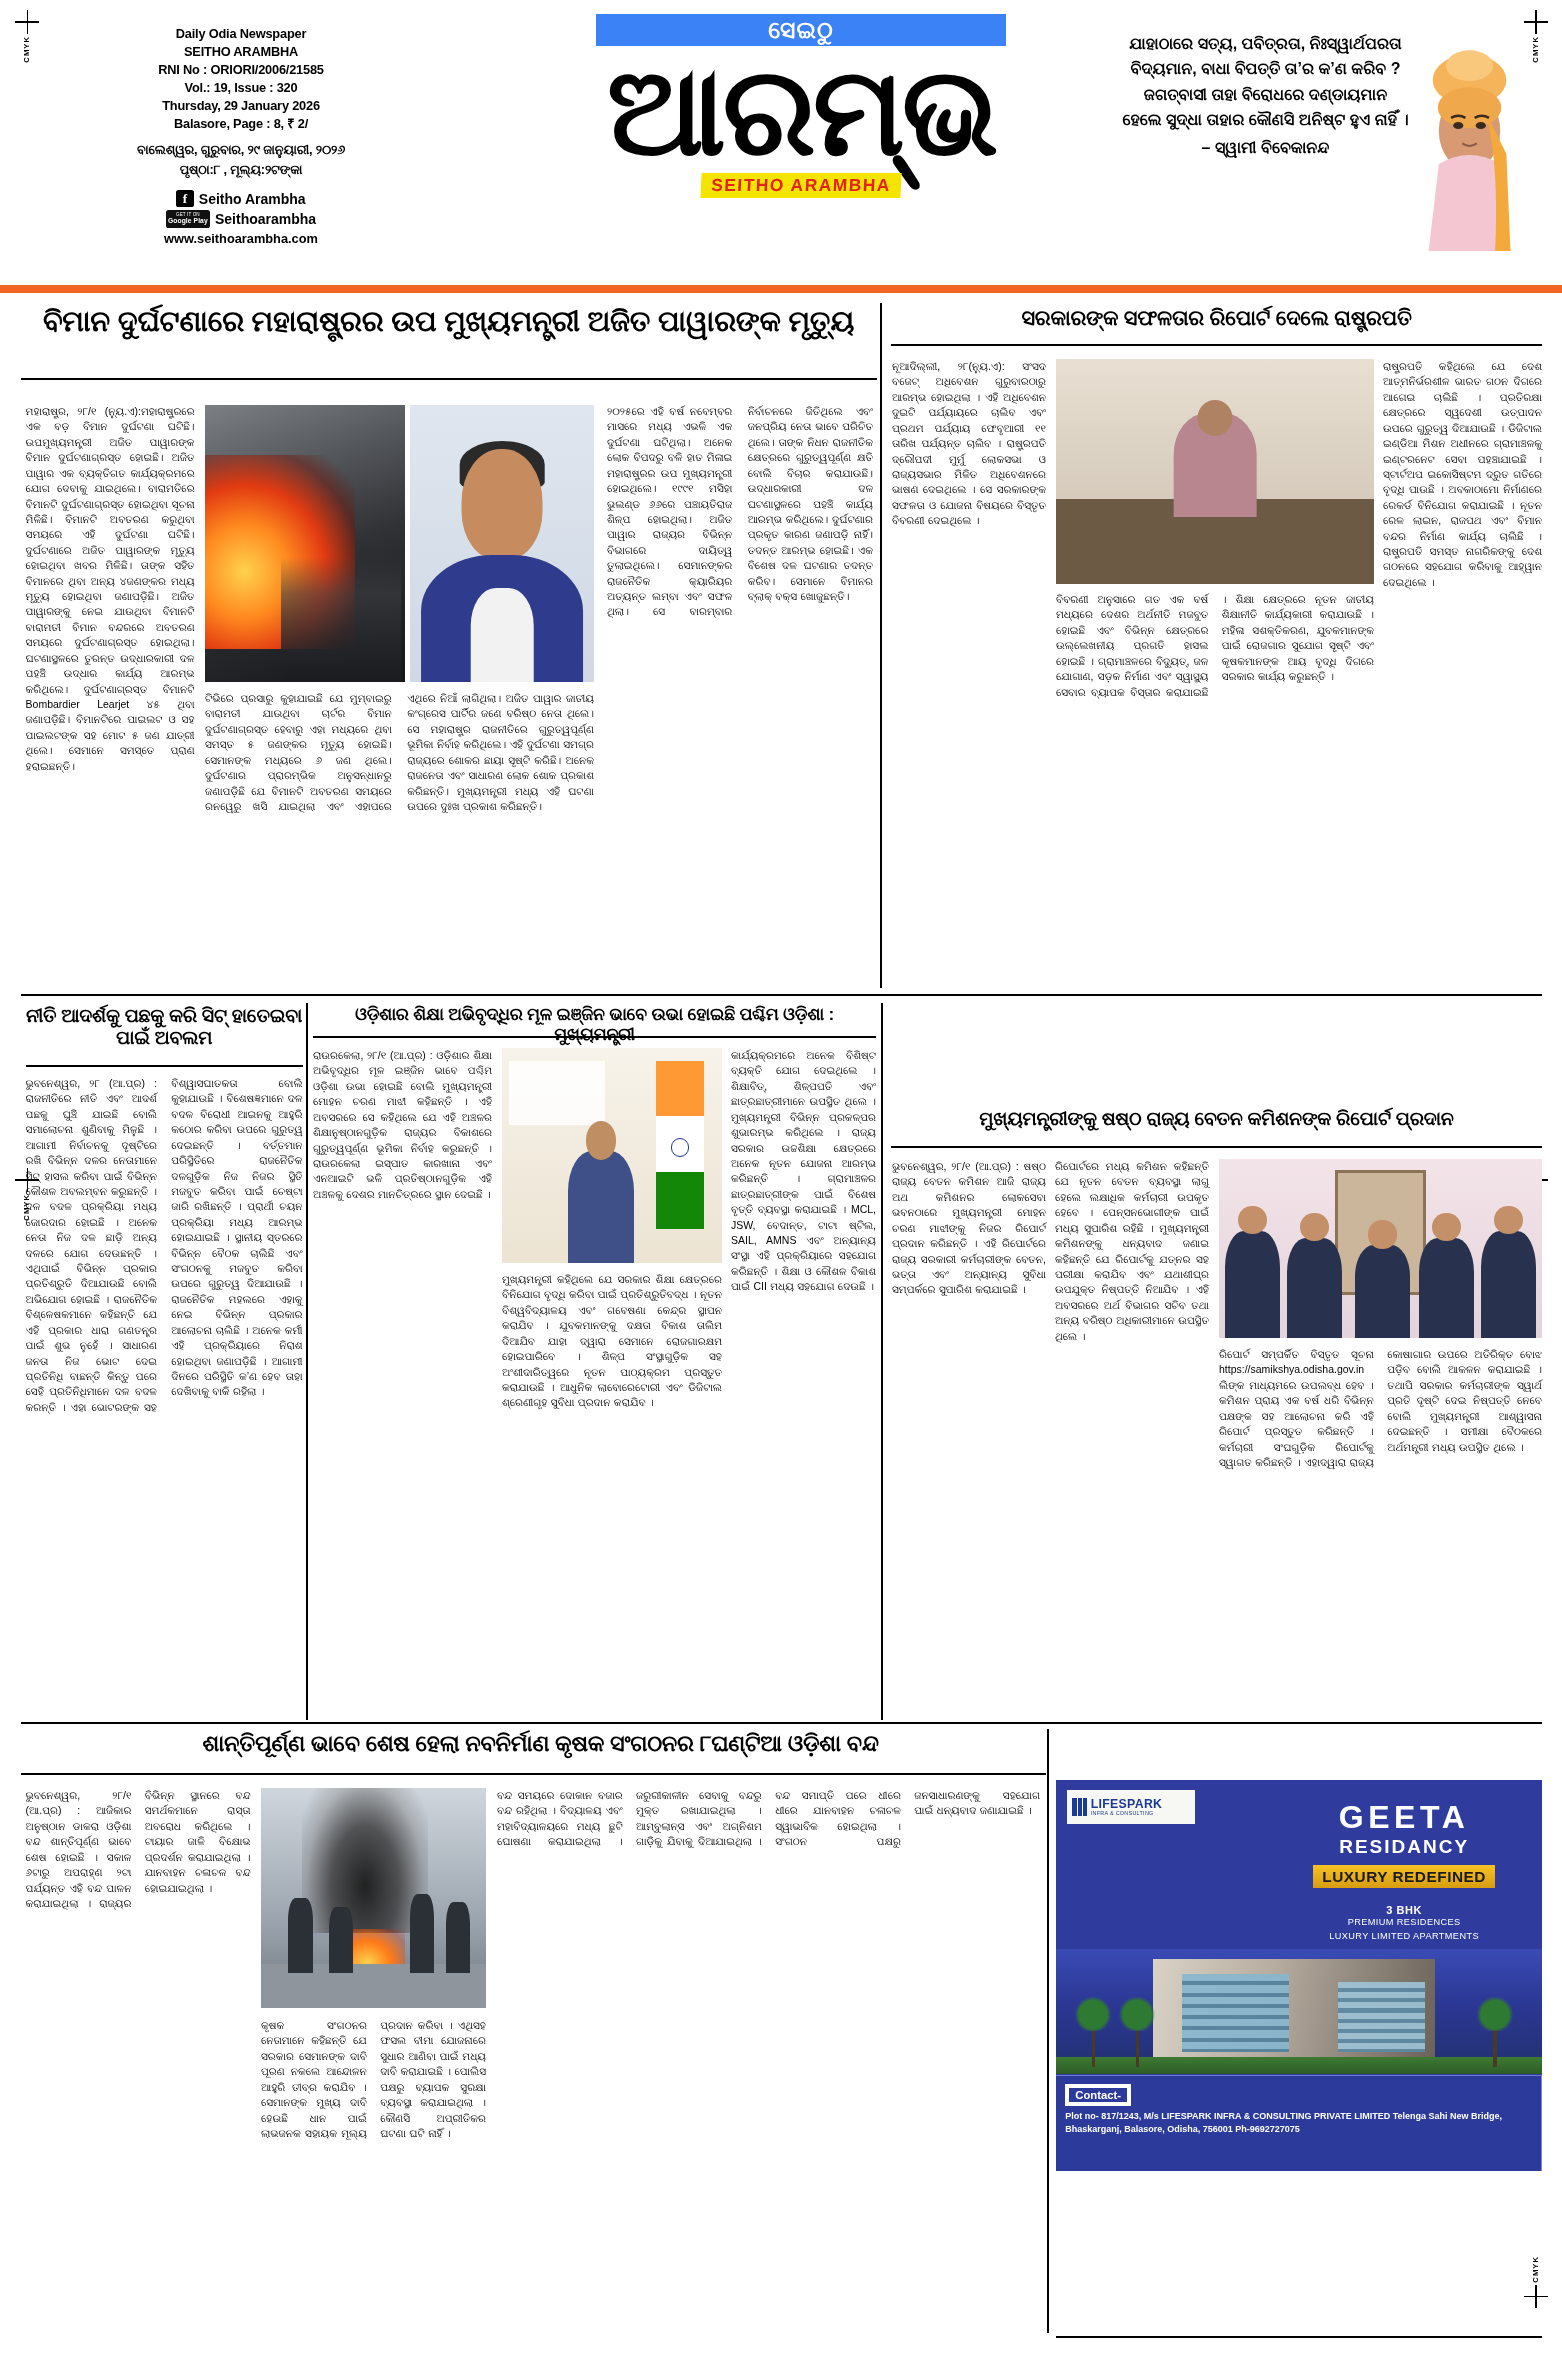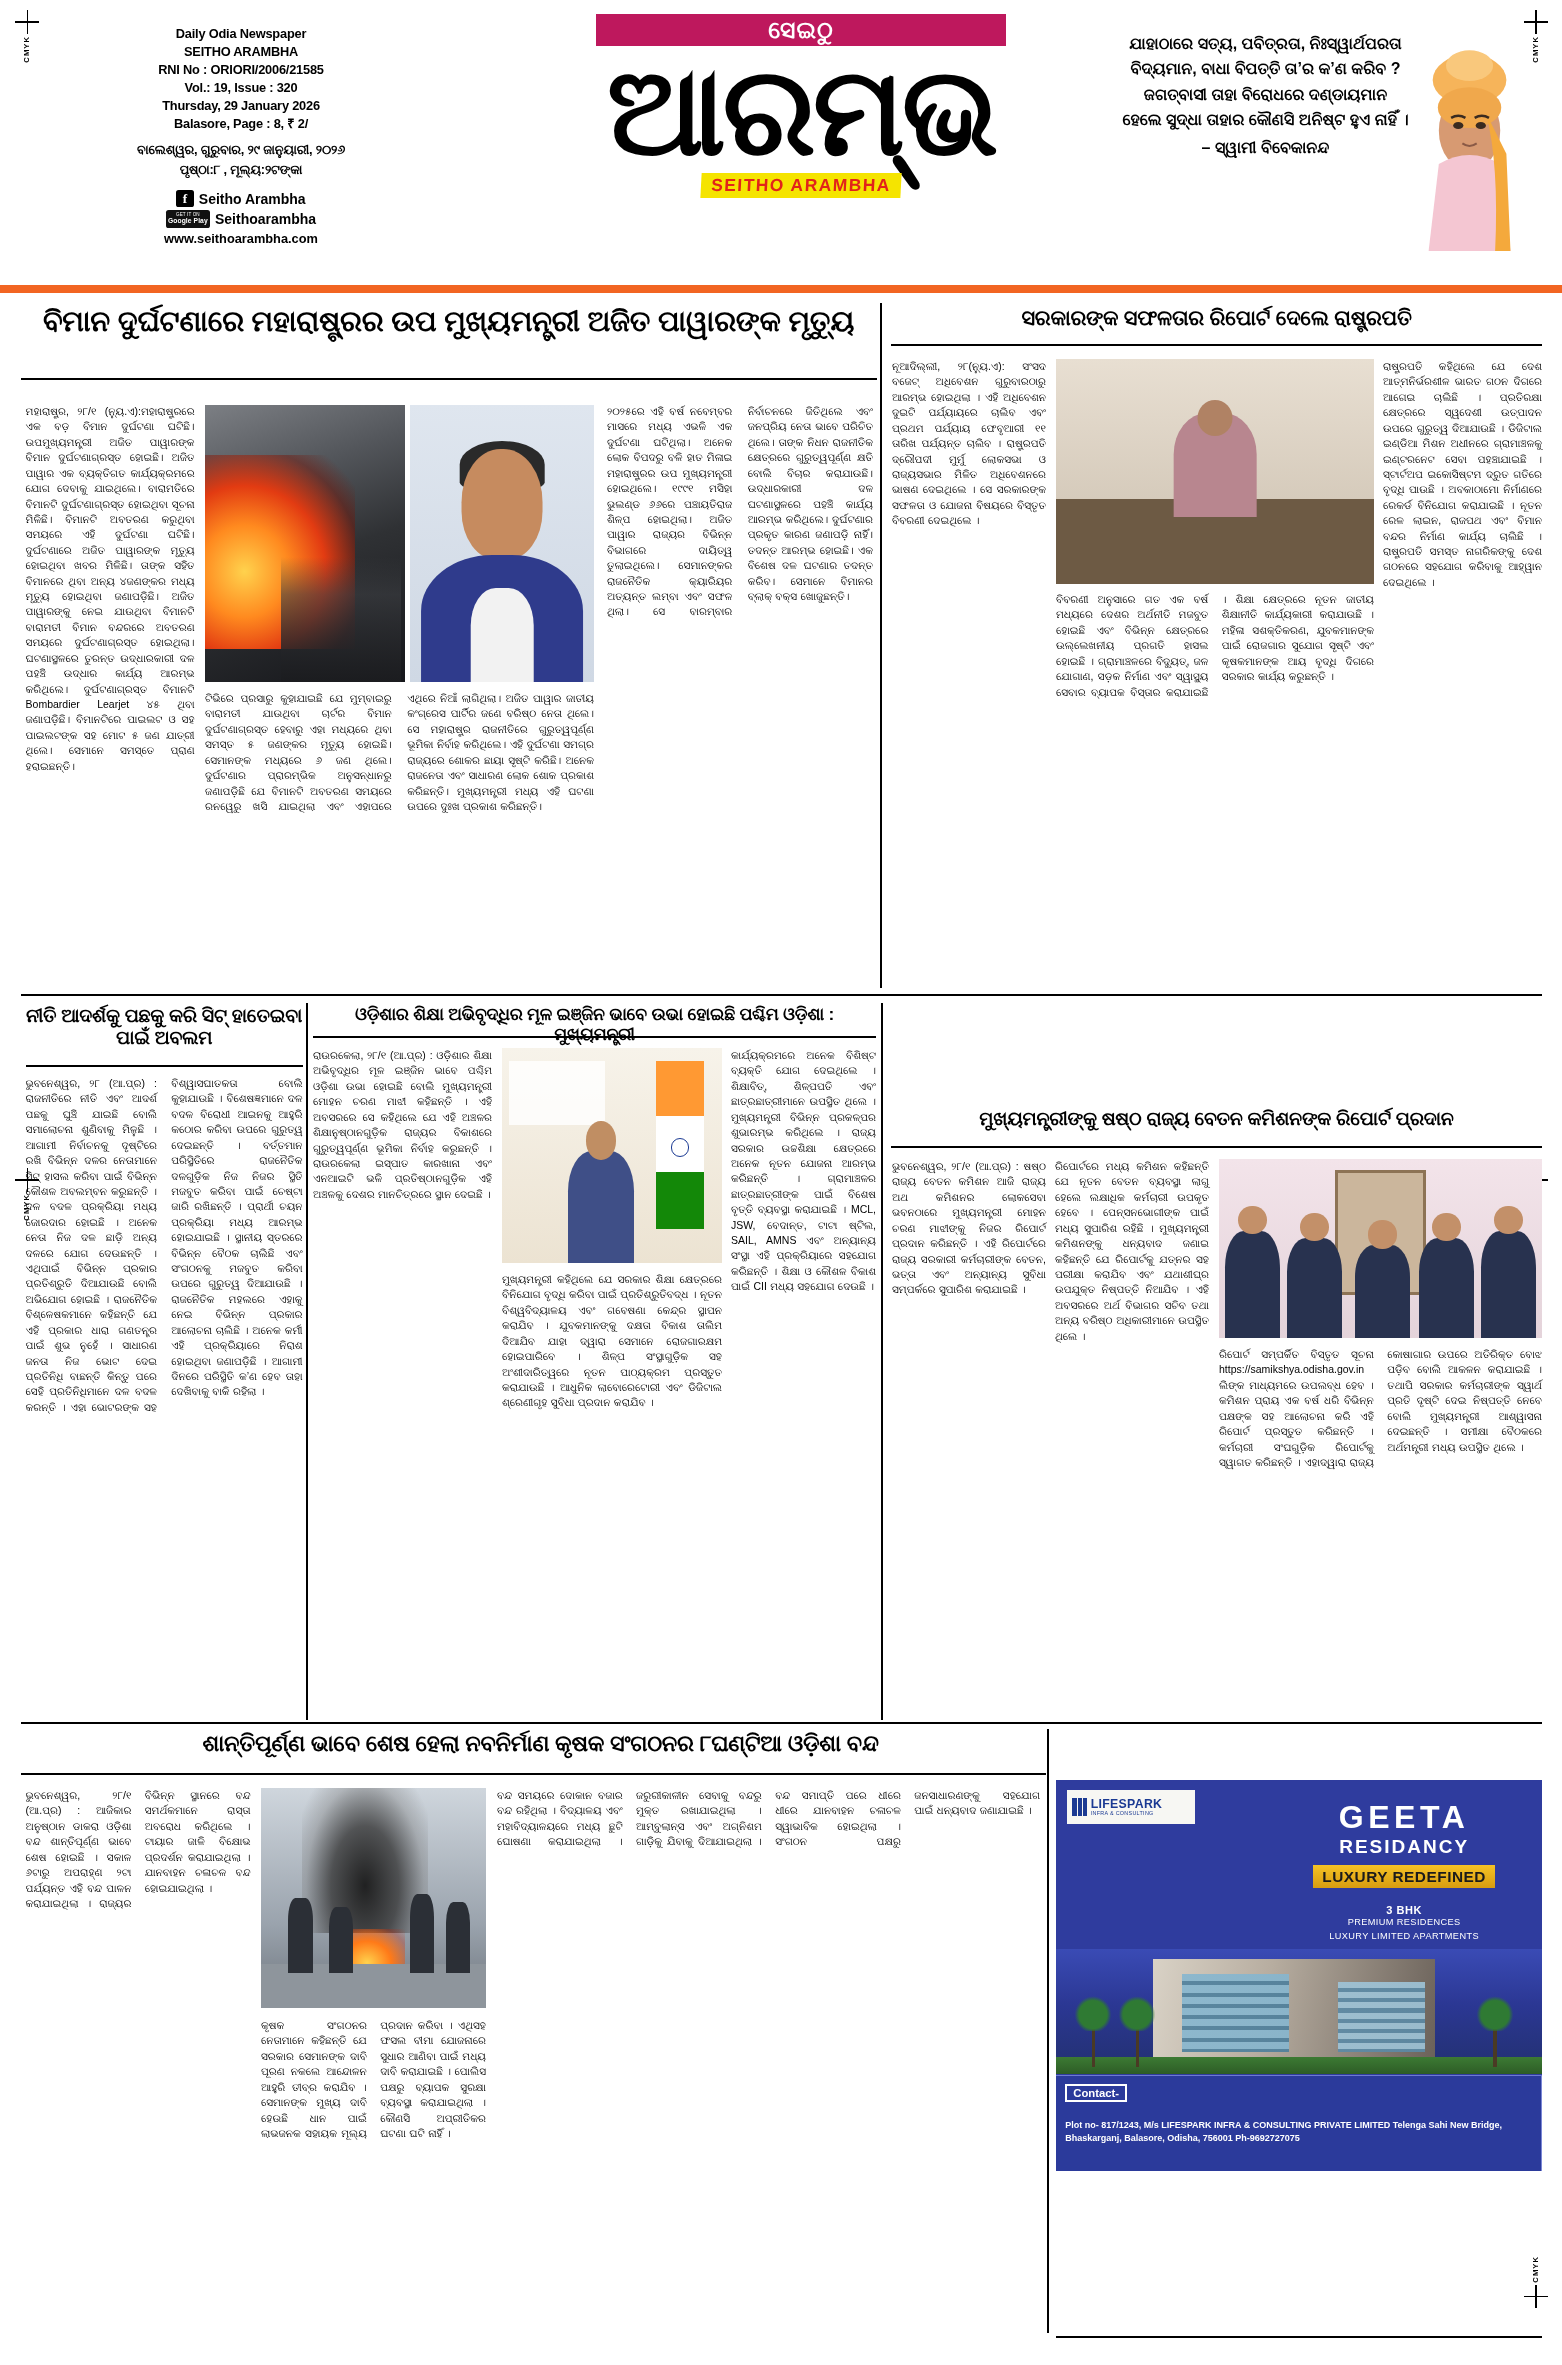--- a/index.html
+++ b/index.html
@@ -35,21 +35,21 @@
   .fb-badge { width:17.4px; height:17.4px; background:#000; color:#fff; border-radius:2.6px;
               font-weight:700; font-size:13.3px; line-height:17.4px; text-align:center; font-family:"Liberation Serif",serif;}
   .gp-badge { width:44px; height:17.4px; background:#111; color:#fff; border-radius:2.6px;
               font-size:4.6px; line-height:5.6px; text-align:center; padding-top:2px; letter-spacing:0.1px;}
   .gp-badge b { display:block; font-size:6.7px; line-height:6.7px; }
   .mast-social .lbl { font-size:14px; font-weight:700; }
   .mast-social .web { font-size:12.8px; font-weight:700; margin-top:2px; }
 
   .mast-logo { position:absolute; left:522px; top:9.2px; width:558px; height:266px; text-align:center; }
   .mast-logo .topbar {
-     background:#be185d; color:#fff; font-size:23.6px; line-height:32px; height:32px;
+     background:#3b82f6; color:#fff; font-size:23.6px; line-height:32px; height:32px;
      width:410px; margin:5.1px auto 0; font-weight:700; letter-spacing:1px;
   }
   .mast-logo .bigword {
      font-size:123px; line-height:138px; font-weight:700; letter-spacing:-3.1px;
      font-family:"Liberation Serif", serif; margin-top:-2px;
   }
   .mast-logo .eng {
      display:inline-block; background:#f5e400; color:#e2231a; font-weight:700;
      font-size:17.4px; letter-spacing:1.5px; padding:1.5px 10.2px 2.6px; margin-top:-9.2px;
      transform: skewX(-3deg);
@@ -153,22 +153,22 @@
   #ad .building .tree { position:absolute; bottom:6%; width:36px; height:77px; }
   #ad .building .tree:before { content:""; position:absolute; left:16.4px; bottom:0; width:3.6px; height:46px; background:#4a3a24; }
   #ad .building .tree:after { content:""; position:absolute; left:0; bottom:36px; width:36px; height:41px;
       background:radial-gradient(circle at 50% 60%, #2f7a33 0 46%, rgba(0,0,0,0) 60%); }
   #ad .building .ground { position:absolute; left:0; bottom:0; width:100%; height:14%;
       background:linear-gradient(180deg,#3c7a33,#2d5c26); }
   #ad .adfoot { position:absolute; left:0; bottom:0; width:100%; height:96px;
       background:#2b3a9b; border-top:1px solid #6d7ad0; display:flex; }
   #ad .adfoot .half { flex:1; padding:8.2px 9.2px; }
   #ad .adfoot .half:first-child { border-right:1px solid #7b87d6; }
-  #ad .adfoot .tag { display:inline-block; border:2px solid #ffffff; font-size:11.3px; font-weight:700;
-      padding:1px 6.1px; margin-bottom:17px; }
+  #ad .adfoot .tag { display:inline-block; border:4px solid #ffffff; font-size:11.3px; font-weight:700;
+      padding:1px 6.1px; margin-bottom:4px; }
   #ad .adfoot .body { font-size:9px; line-height:12.8px; font-weight:700; }
 
   .hr-dark { position:absolute; height:1.5px; background:#000; }
 </style>
 </head>
 <body>
 
 <div class="reg" style="left:15.4px; top:10.2px;">
   <div class="cross"></div>
   <div class="cmyk">CMYK</div>

